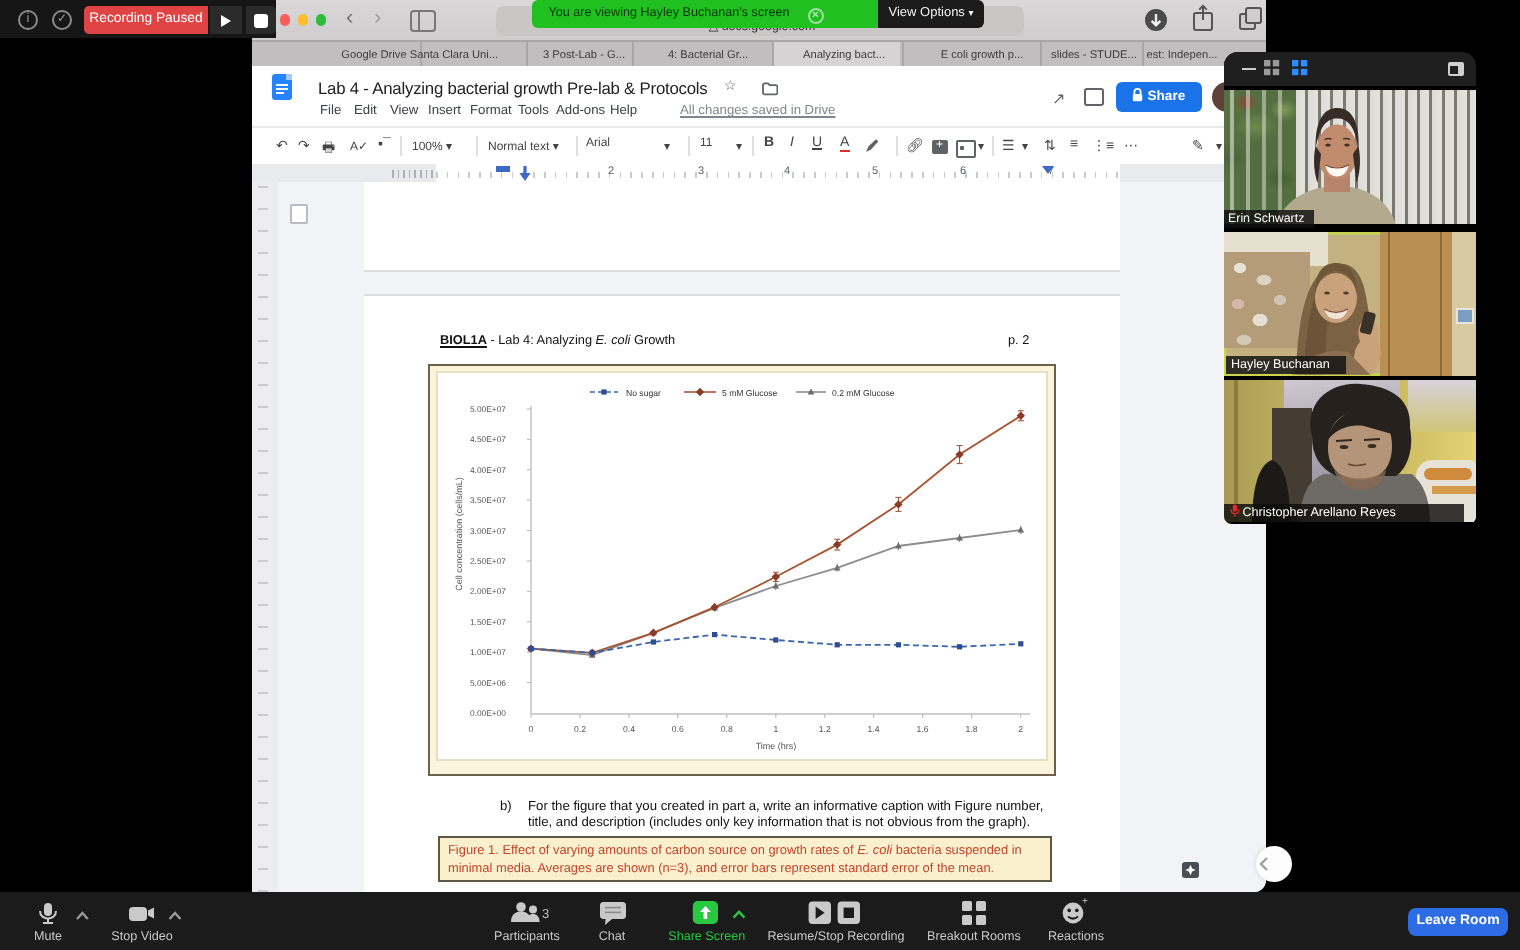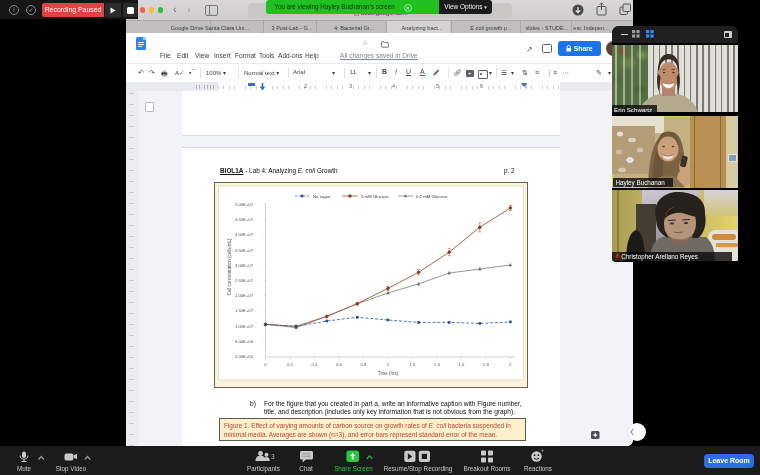--- a/index.html
+++ b/index.html
@@ -61,20 +61,21 @@
   </div>
 
   <div class="a" id="docshead" style="left:0;top:33px;width:507px;height:58px;background:#fff;">
 
     <div class="a" style="left:10px;top:3.5px;width:9.5px;height:13px;background:#2684fc;border-radius:1.5px;"></div>
     <div class="a" style="left:16.5px;top:3.5px;width:3px;height:3px;background:#a6c8fa;border-radius:0 1.5px 0 0;"></div>
     <div class="a" style="left:12px;top:9px;width:5.5px;height:1px;background:#fff;"></div>
     <div class="a" style="left:12px;top:11px;width:5.5px;height:1px;background:#fff;"></div>
     <div class="a" style="left:12px;top:13px;width:3.5px;height:1px;background:#fff;"></div>
 
+    <div class="a" style="left:33px;top:5.5px;font-size:8.4px;letter-spacing:-0.1px;color:#202124;white-space:nowrap;">Lab 4 - Analyzing bacterial growth Pre-lab &amp; Protocols</div>
     <div class="a" style="left:236px;top:6px;font-size:7px;color:#5f6368;">☆</div>
     <svg class="a" style="left:255px;top:8px;" width="8" height="6.5" viewBox="0 0 8 6.5">
           <path d="M0.5 1.5 A0.8 0.8 0 0 1 1.3 0.7 L3 0.7 L3.8 1.6 L6.9 1.6 A0.8 0.8 0 0 1 7.7 2.4 L7.7 5.4 A0.8 0.8 0 0 1 6.9 6.2 L1.3 6.2 A0.8 0.8 0 0 1 0.5 5.4 Z" fill="none" stroke="#5f6368" stroke-width="0.9"></path>
         </svg>
 
     <div class="a" style="left:0;top:19px;width:400px;height:9px;">
       <div class="menu" style="left:34px;">File</div>
       <div class="menu" style="left:51px;">Edit</div>
       <div class="menu" style="left:69px;">View</div>
       <div class="menu" style="left:88px;">Insert</div>

